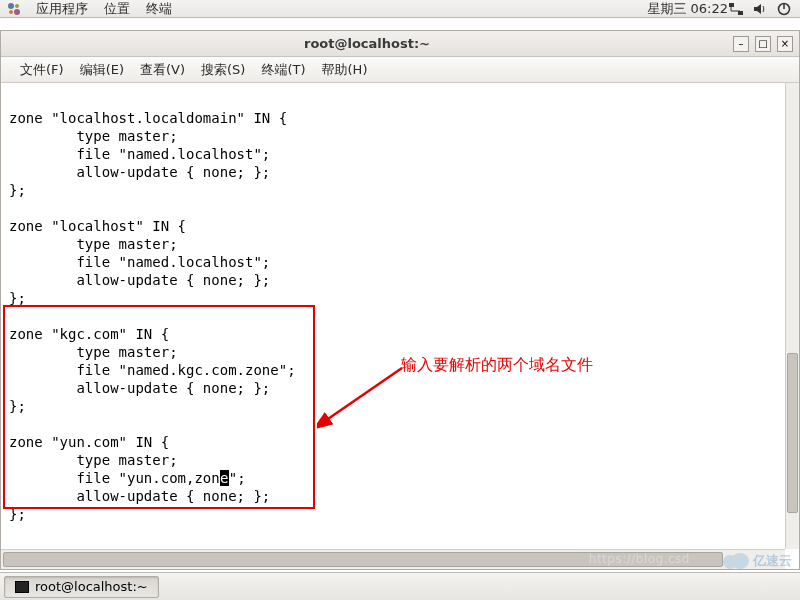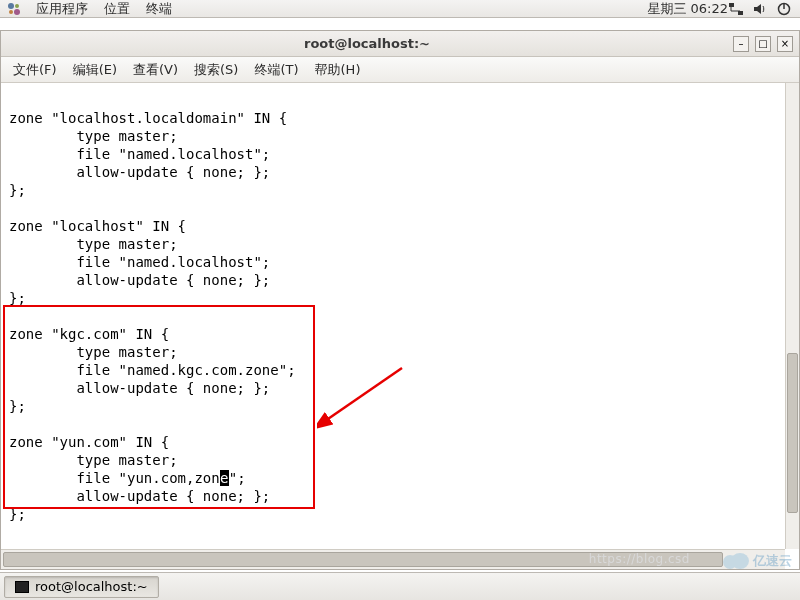--- a/index.html
+++ b/index.html
@@ -10,21 +10,21 @@
   .top-panel .menu-item { padding: 0 8px; cursor: pointer; }
   .top-panel .spacer { flex: 1; }
   .top-panel .tray { display:flex; align-items:center; gap:8px; padding-right:2px; }
   .top-panel .tray .icon { width:16px; height:16px; display:inline-block; }
   
   .window { position:absolute; left:0; top:30px; width:800px; height:540px; background:#fff; border:1px solid #b0aba4; display:flex; flex-direction:column; }
   .titlebar { height:26px; background:linear-gradient(#f2f0ee,#e5e2dd); border-bottom:1px solid #c7c3bc; display:flex; align-items:center; padding:0 6px; }
   .titlebar .title { flex:1; text-align:center; font-weight:bold; color:#3a3a3a; font-size:13px; }
   .titlebar .win-btn { width:16px; height:16px; border:1px solid #9e9a93; margin-left:6px; background:#f4f2ef; display:flex; align-items:center; justify-content:center; font-size:10px; line-height:1; cursor:pointer; }
   
-  .menubar { height:26px; background:linear-gradient(#fafaf9,#eeece8); border-bottom:1px solid #cfcbc4; display:flex; align-items:center; padding:0 4px; }
+  .menubar { height:26px; background:linear-gradient(#fafaf9,#eeece8); border-bottom:1px solid #cfcbc4; display:flex; align-items:center; padding:0 11px; }
   .menubar .menu { padding:3px 8px; cursor:pointer; color:#2a2a2a; }
   
   .terminal-area { flex:1; position:relative; background:#fff; padding:8px 8px 2px 8px; }
   .terminal-text { font-family:"DejaVu Sans Mono","Liberation Mono","Courier New",monospace; font-size:14px; line-height:18px; white-space:pre; color:#000; position:relative; }
   .cursor-block { display:inline-block; width:9px; height:16px; background:#000; color:#fff; text-align:center; line-height:16px; vertical-align:baseline; }
   .highlight-box { position:absolute; border:2px solid #e60000; pointer-events:none; }
   .annotation { position:absolute; color:#e60000; font-size:16px; font-family:"SimSun","Microsoft YaHei",sans-serif; }
   .arrow-svg { position:absolute; pointer-events:none; }
   .status-line { font-family:"DejaVu Sans Mono","Courier New",monospace; font-size:14px; color:#000; display:flex; padding:0 16px 4px 0; }
   .status-line .sp { flex:1; }
@@ -127,20 +127,21 @@
 
     <svg class="arrow-svg" style="left:316px; top:280px;" width="90" height="70">
       <defs>
           <marker id="ah" markerWidth="10" markerHeight="10" refX="2" refY="3" orient="auto">
             <path d="M0,0 L0,6 L8,3 z" fill="#e60000"></path>
           </marker>
         </defs>
       <line x1="85" y1="5" x2="8" y2="58" stroke="#e60000" stroke-width="2.5" marker-end="url(#ah)"></line>
     </svg>
 
+    <div class="annotation" style="left:400px; top:272px;">输入要解析的两个域名文件</div>
 
     <div class="scrollbar-v">
         <div class="thumb"></div>
       </div>
     <div class="scrollbar-h">
         <div class="thumb"></div>
       </div>
   </div>
 
 </div>

